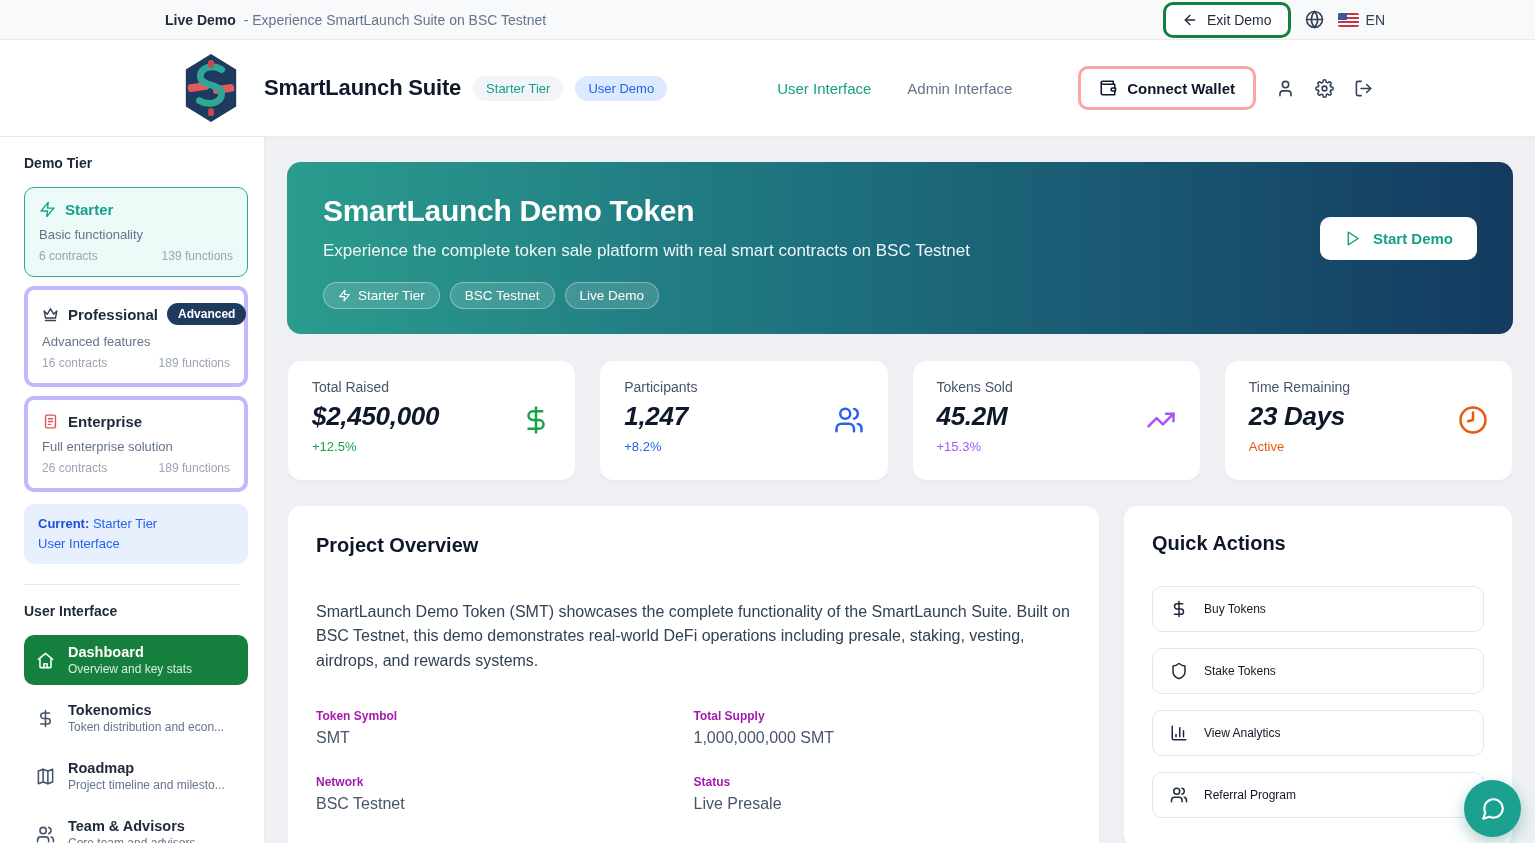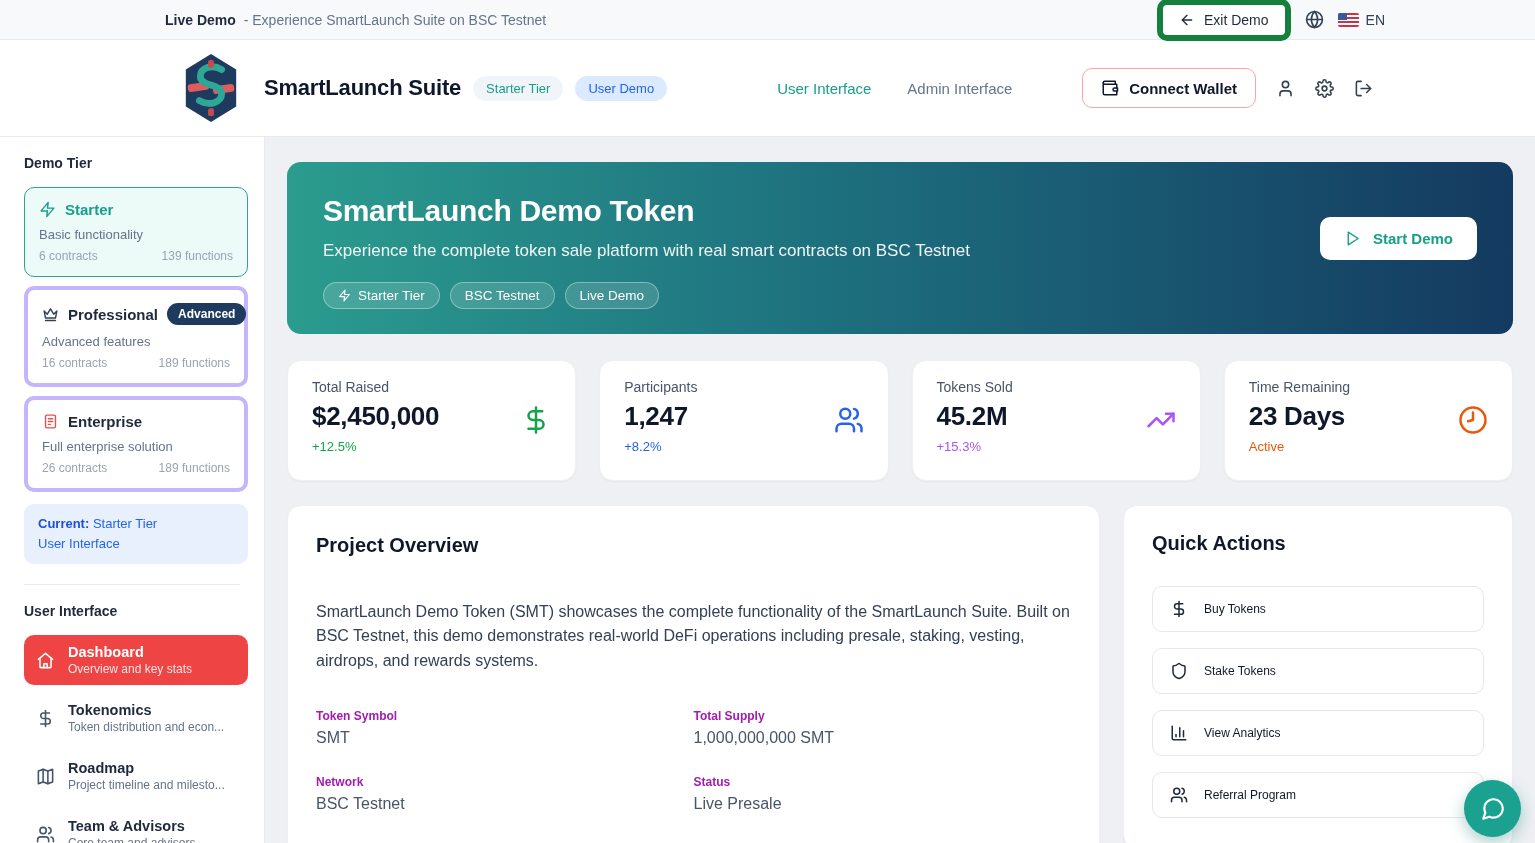--- a/index.html
+++ b/index.html
@@ -6,39 +6,39 @@
   html,body { width:1535px; height:843px; overflow:hidden;
     font-family:"Liberation Sans", sans-serif; background:#eef0f4; color:#0f172a; }
   .page { position:relative; width:1535px; height:843px; }
 
   
   .topbar { height:40px; background:#f8f9fb; border-bottom:1px solid #e8eaee; }
   .topbar-inner { height:100%; padding:0 150px 0 165px; display:flex; align-items:center; justify-content:space-between; }
   .topbar-left { font-size:14px; color:#64748b; }
   .topbar-left b { color:#1e293b; font-weight:700; margin-right:4px; }
   .exit-group { display:flex; align-items:center; gap:14px; }
-  .exit-btn { display:flex; align-items:center; gap:9px; background:#fff; border:6px solid #15803d;
+  .exit-btn { display:flex; align-items:center; gap:9px; background:#fff; border:3px solid #15803d;
     border-radius:10px; padding:7px 16px; font-size:14px; color:#1e293b; cursor:pointer; }
   .lang-group { display:flex; align-items:center; gap:7px; font-size:14px; color:#334155; cursor:pointer; }
   .icon { display:inline-flex; align-items:center; justify-content:center; }
   .icon svg { display:block; }
 
   
   .header { height:97px; background:#ffffff; border-bottom:1px solid #e8eaee; }
   .header-inner { height:100%; padding:0 162px 0 180px; display:flex; align-items:center; }
   .logo { width:62px; height:76px; margin-right:22px; }
   .app-title { font-size:22px; font-weight:700; color:#0f172a; letter-spacing:-0.2px; }
   .badge { font-size:13px; border-radius:999px; padding:5px 13px; margin-left:12px; white-space:nowrap; }
   .badge-tier { background:#f1f5f9; color:#16a085; }
   .badge-mode { background:#dbeafe; color:#2563eb; }
   .header-nav { display:flex; gap:36px; margin-left:110px; font-size:15px; }
   .nav-link { color:#64748b; cursor:pointer; }
   .nav-link.active { color:#16a085; }
   .header-right { margin-left:auto; display:flex; align-items:center; gap:20px; }
-  .wallet-btn { display:flex; align-items:center; gap:10px; background:#fff; border:1px solid #fca5a5;
+  .wallet-btn { display:flex; align-items:center; gap:10px; background:#fff; border:3px solid #fca5a5;
     border-radius:10px; padding:10px 18px; font-size:15px; font-weight:600; color:#0f172a; cursor:pointer; }
   .hicon { color:#334155; cursor:pointer; }
 
   
   .layout { display:flex; height:706px; }
   .sidebar { width:265px; min-width:265px; background:#ffffff; border-right:1px solid #e8eaee;
     padding:18px 16px 18px 24px; }
   .side-title { font-size:14px; font-weight:700; color:#1e293b; margin-bottom:16px; }
   .tier-card { width:224px; border:4px solid #c4b5fd; border-radius:10px; padding:13px 14px; margin-bottom:9px;
     background:#fff; cursor:pointer; }
@@ -55,42 +55,42 @@
   .tier-meta { display:flex; justify-content:space-between; font-size:12px; color:#9aa4b2; margin-top:7px; }
   .current-box { width:224px; background:#e7f0fc; border-radius:10px; padding:10px 14px; margin-top:12px;
     font-size:13px; color:#2563eb; line-height:1.55; }
   .current-box b { color:#1d4ed8; font-weight:700;margin-top:24px; }
   .side-divider { border:none; border-top:1px solid #e8eaee; margin:20px 8px 18px 0; }
   .snav-item { width:224px; display:flex; align-items:center; gap:13px; padding:9px 12px; border-radius:10px;
     margin-bottom:8px; cursor:pointer; color:#475569; }
   .snav-item .snav-label { font-size:14.5px; font-weight:600; color:#1e293b; }
   .snav-item .snav-desc { font-size:12px; color:#64748b; margin-top:2px; white-space:nowrap; overflow:hidden;
     text-overflow:ellipsis; max-width:158px; }
-  .snav-item.active { background:#ef4444; color:#e8fffb; }
+  .snav-item.active { background:#15803d; color:#e8fffb; }
   .snav-item.active .snav-label { color:#ffffff; }
   .snav-item.active .snav-desc { color:rgba(255,255,255,0.85); }
 
   
   .main { flex:1; padding:25px 22px 0 22px; }
   .hero { position:relative; border-radius:14px; padding:32px 36px;
     background:linear-gradient(90deg, #2b9c8e 0%, #1d6f7e 45%, #143a60 100%); color:#fff; height:172px; }
   .hero-title { font-size:30px; font-weight:700; letter-spacing:-0.3px; }
   .hero-sub { font-size:17px; color:rgba(255,255,255,0.93); margin-top:13px; }
   .hero-badges { display:flex; gap:10px; margin-top:21px; }
   .hero-pill { display:flex; align-items:center; gap:7px; font-size:13.5px; color:#fff;
     background:rgba(255,255,255,0.14); border:1px solid rgba(255,255,255,0.35); border-radius:999px; padding:5px 14px; }
   .start-btn { position:absolute; right:36px; top:55px; display:flex; align-items:center; gap:12px;
     background:#fff; color:#16a085; border:none; border-radius:10px; padding:13px 24px;
     font-size:15px; font-weight:600; cursor:pointer; font-family:inherit; }
 
   .stats-row { display:grid; grid-template-columns:repeat(4, 1fr); gap:23px; margin-top:26px; }
   .stat-card { background:#fff; border:1px solid #eef0f3; border-radius:14px; padding:18px 24px;
     position:relative; height:121px; box-shadow:0 1px 2px rgba(16,24,40,0.04); }
   .stat-label { font-size:14px; color:#475569; }
-  .stat-value { font-size:26px; font-weight:800; color:#0f172a; margin-top:6px; letter-spacing:-0.3px; }
+  .stat-value { font-size:26px; font-weight:800; color:#0f172a; margin-top:6px; letter-spacing:-0.3px;font-style:italic; }
   .stat-delta { font-size:13px; margin-top:7px; }
   .stat-icon { position:absolute; right:24px; top:44px; }
   .c-green { color:#16a34a; } .c-blue { color:#2563eb; } .c-purple { color:#a855f7; } .c-orange { color:#ea580c; }
 
   .bottom-row { display:grid; grid-template-columns:813fr 390fr; gap:23px; margin-top:24px; align-items:start; }
   .card { background:#fff; border:1px solid #eef0f3; border-radius:14px; box-shadow:0 1px 2px rgba(16,24,40,0.04); }
   .overview-card { padding:28px 28px; height:420px; }
   .card-title { font-size:20px; font-weight:700; color:#0f172a; }
   .overview-text { font-size:16px; color:#334155; line-height:1.52; margin-top:43px; max-width:755px; }
   .fields-grid { display:grid; grid-template-columns:1fr 1fr; row-gap:28px; margin-top:36px; }

